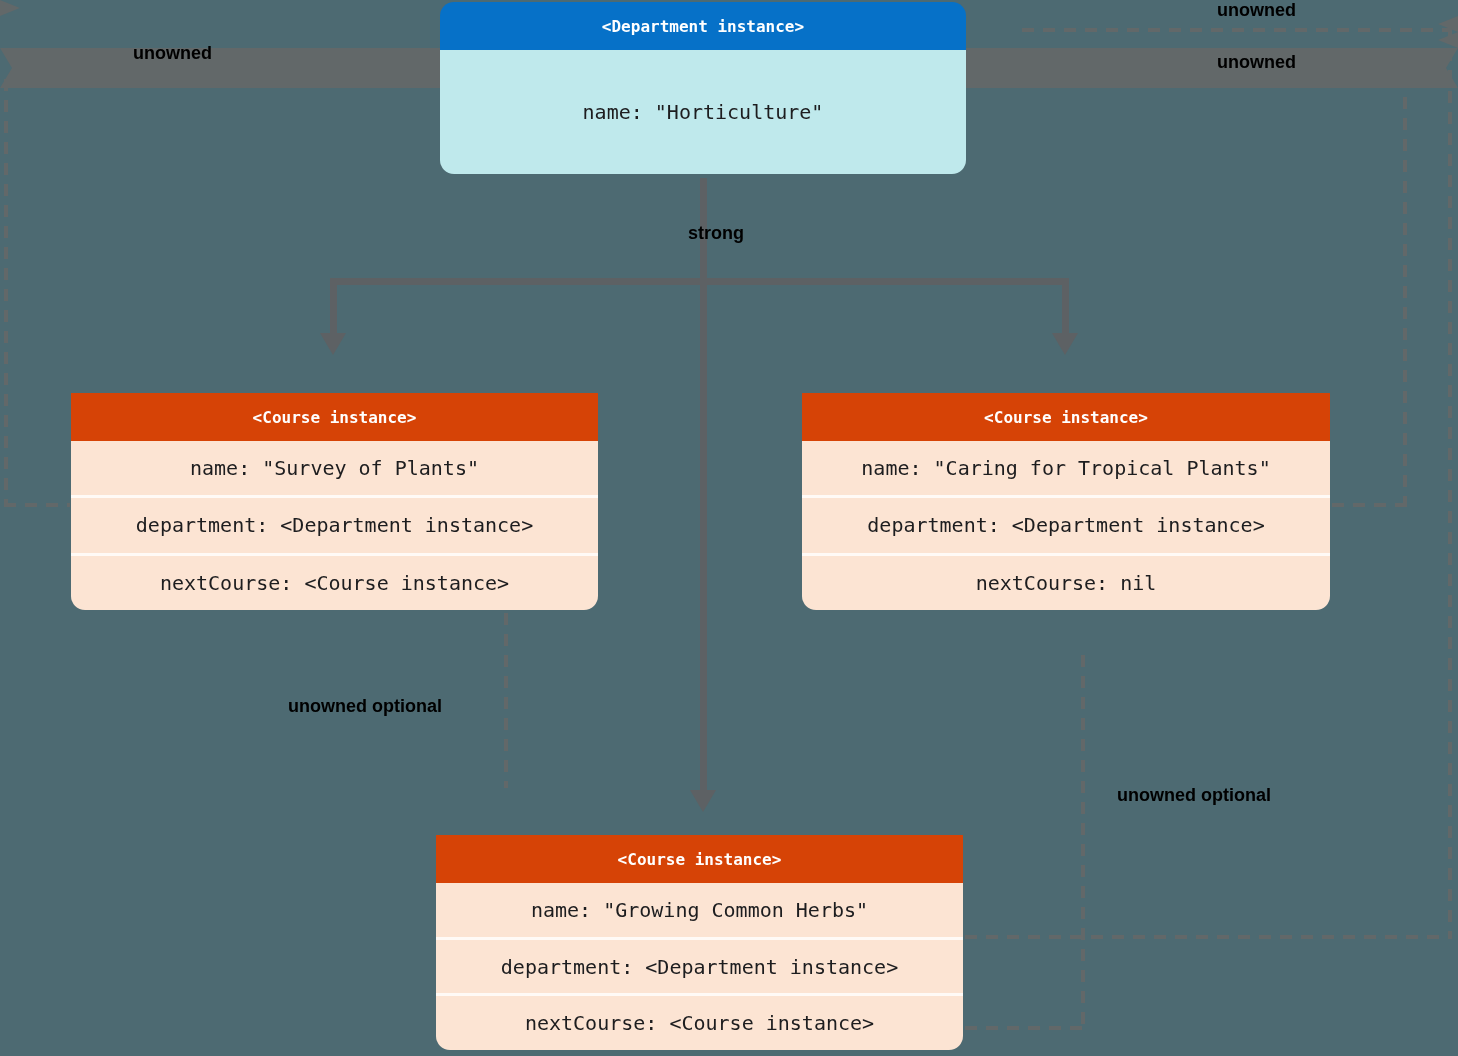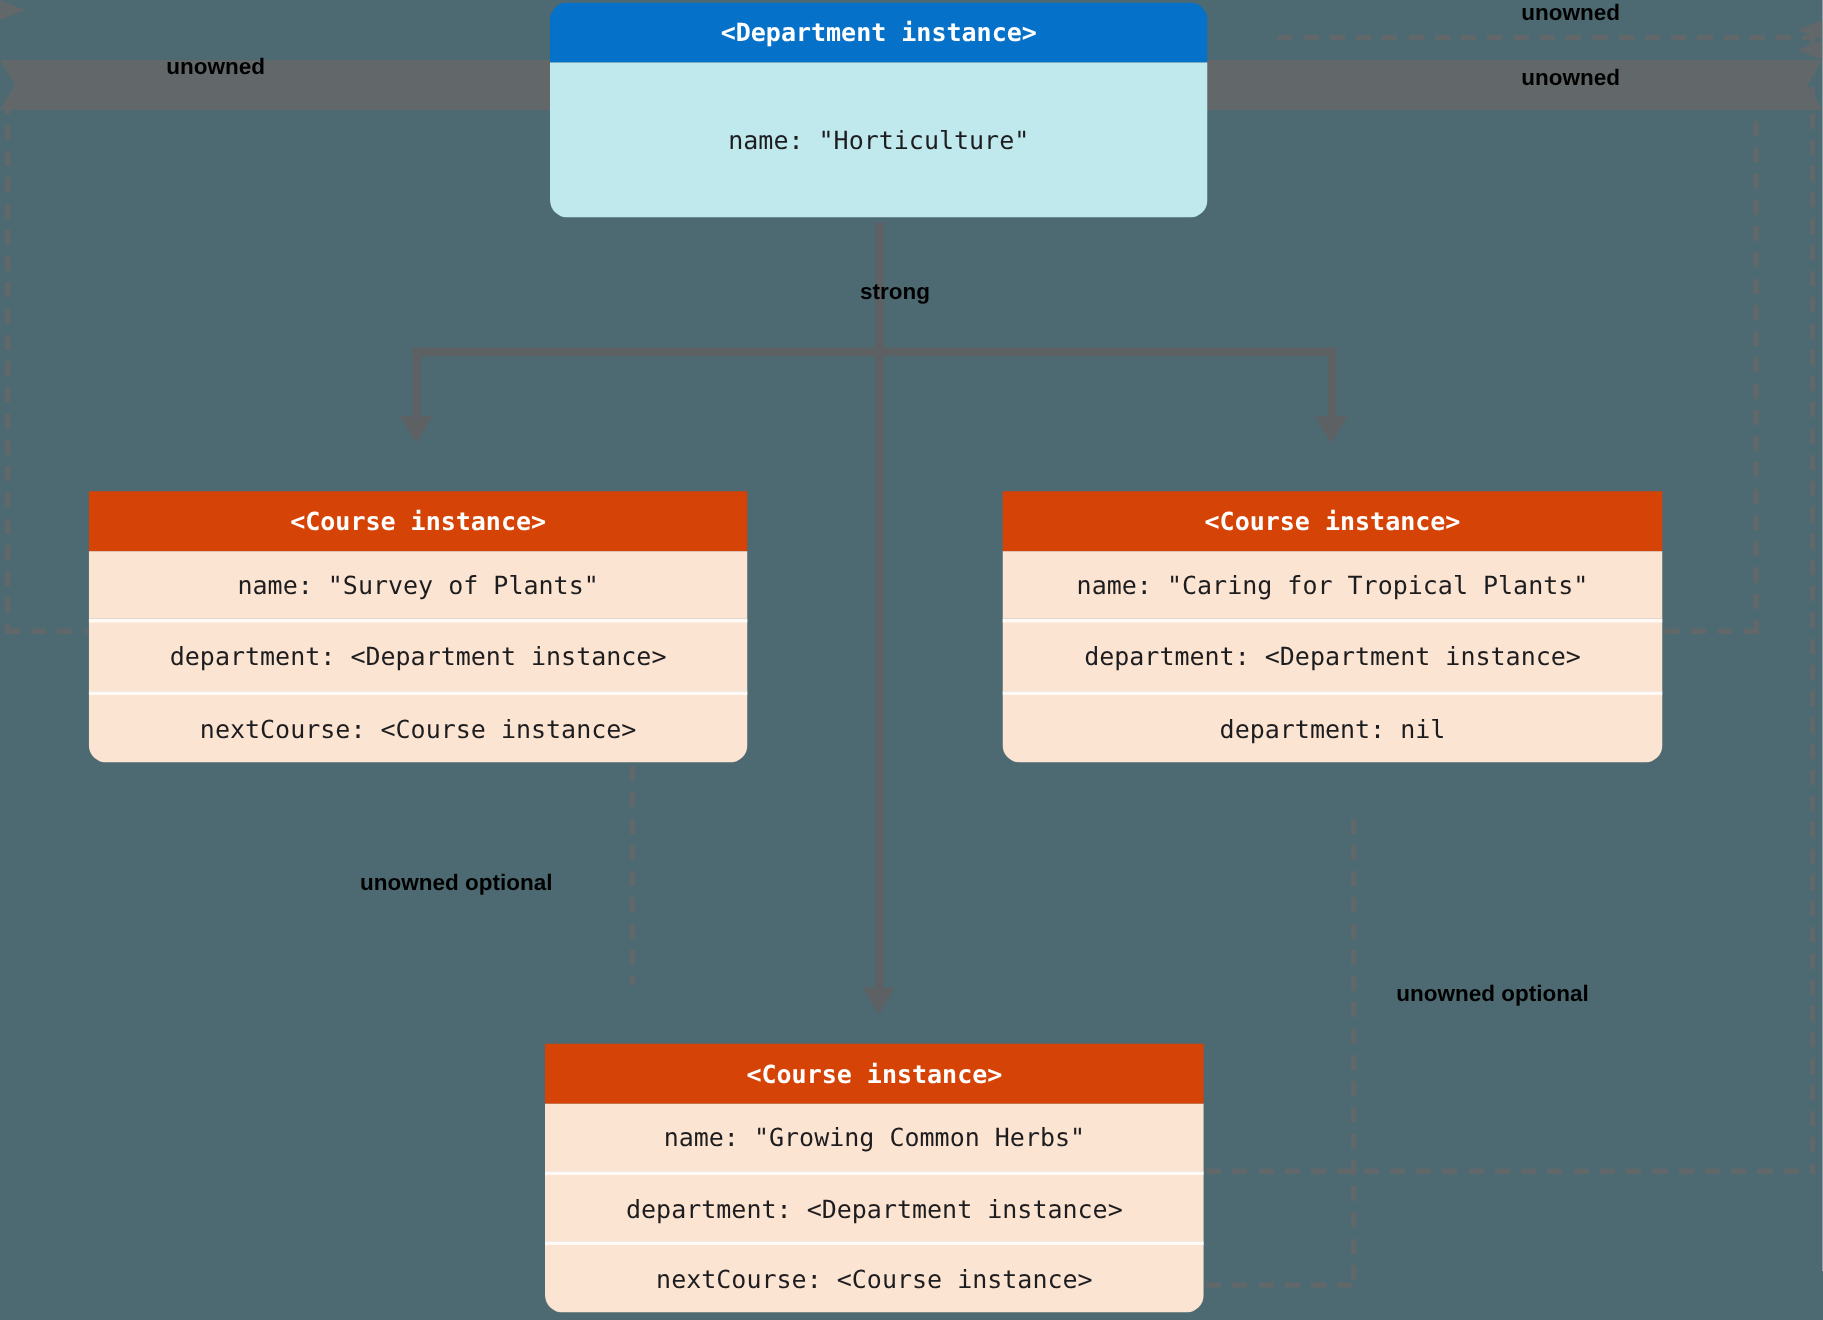--- a/index.html
+++ b/index.html
@@ -13,21 +13,21 @@
   
   .ibox{
     position:absolute;
     border-radius:14px;
     overflow:hidden;
     display:flex;flex-direction:column;
   }
   .ibox .hdr{
     height:48px;flex:0 0 48px;
     display:flex;align-items:center;justify-content:center;
-    color:#ffffff;font-weight:bold;font-size:20px;
+    color:#ffffff;font-weight:bold;font-size:16px;
   }
   .ibox .row{
     flex:1 1 auto;
     display:flex;align-items:center;justify-content:center;
     font-size:20px;color:#1d1d1f;
   }
   .ibox .row + .row{border-top:3px solid rgba(255,255,255,0.8);}
   .dept .hdr{background:var(--dept-header,#0671c8);}
   .dept .row{background:var(--dept-body,#bfe9ec);}
   .course .hdr{background:var(--course-header,#d64306);margin-top:13px;}
@@ -105,21 +105,21 @@
     <div class="hdr">&lt;Course instance&gt;</div>
     <div class="row">name: "Survey of Plants"</div>
     <div class="row">department: &lt;Department instance&gt;</div>
     <div class="row">nextCourse: &lt;Course instance&gt;</div>
   </div>
 
   <div class="ibox course" id="box-course-right">
     <div class="hdr">&lt;Course instance&gt;</div>
     <div class="row">name: "Caring for Tropical Plants"</div>
     <div class="row">department: &lt;Department instance&gt;</div>
-    <div class="row">department: nil</div>
+    <div class="row">nextCourse: nil</div>
   </div>
 
   <div class="ibox course" id="box-course-bottom">
     <div class="hdr">&lt;Course instance&gt;</div>
     <div class="row">name: "Growing Common Herbs"</div>
     <div class="row">department: &lt;Department instance&gt;</div>
     <div class="row">nextCourse: &lt;Course instance&gt;</div>
   </div>
 
   <div class="lbl" style="left:133px;top:44px;">unowned</div>

